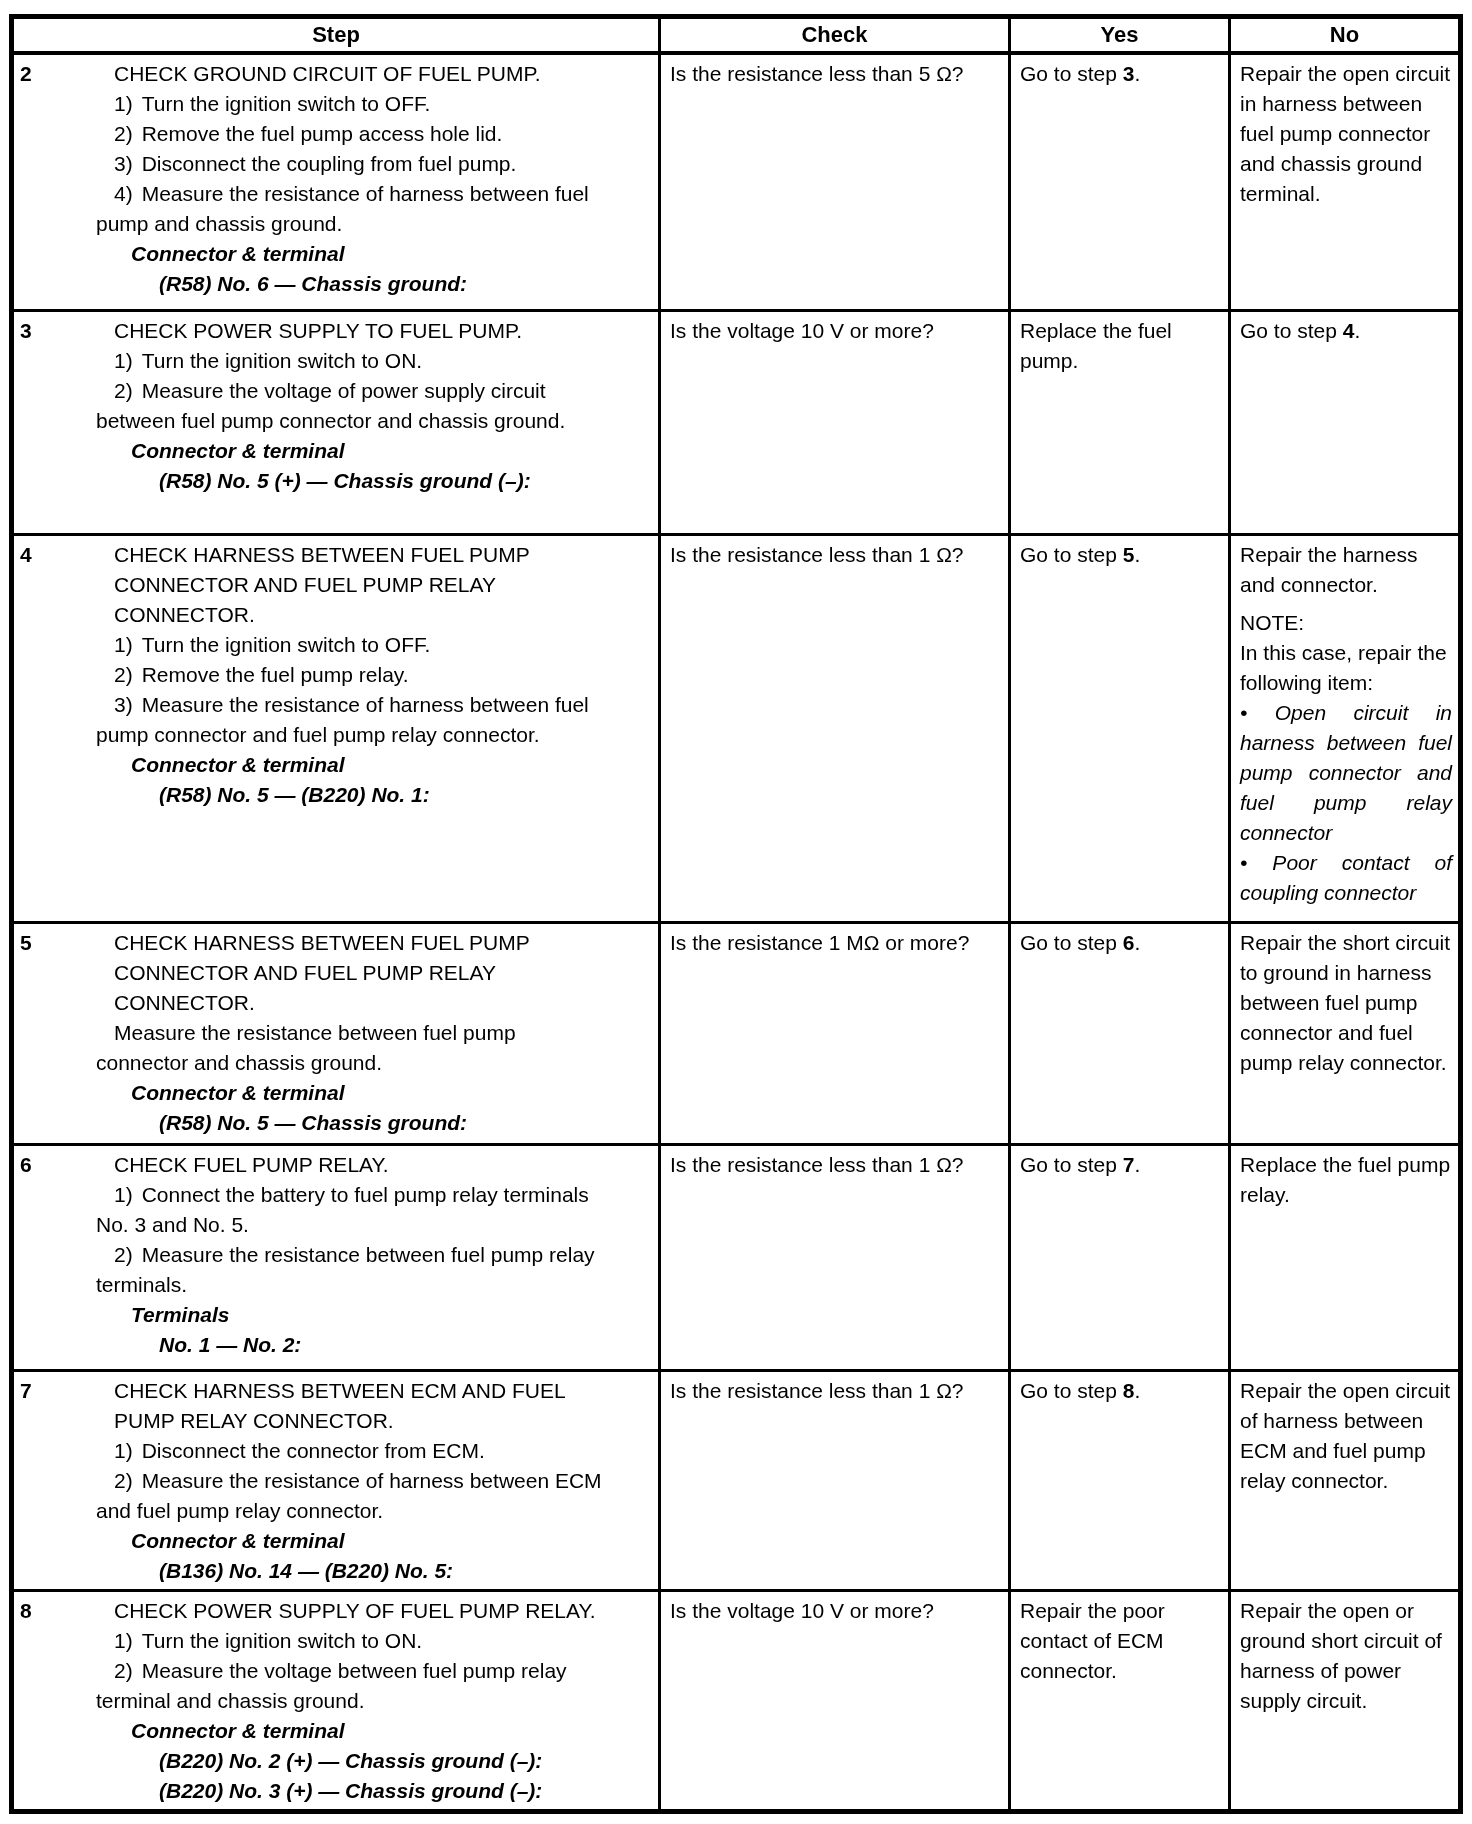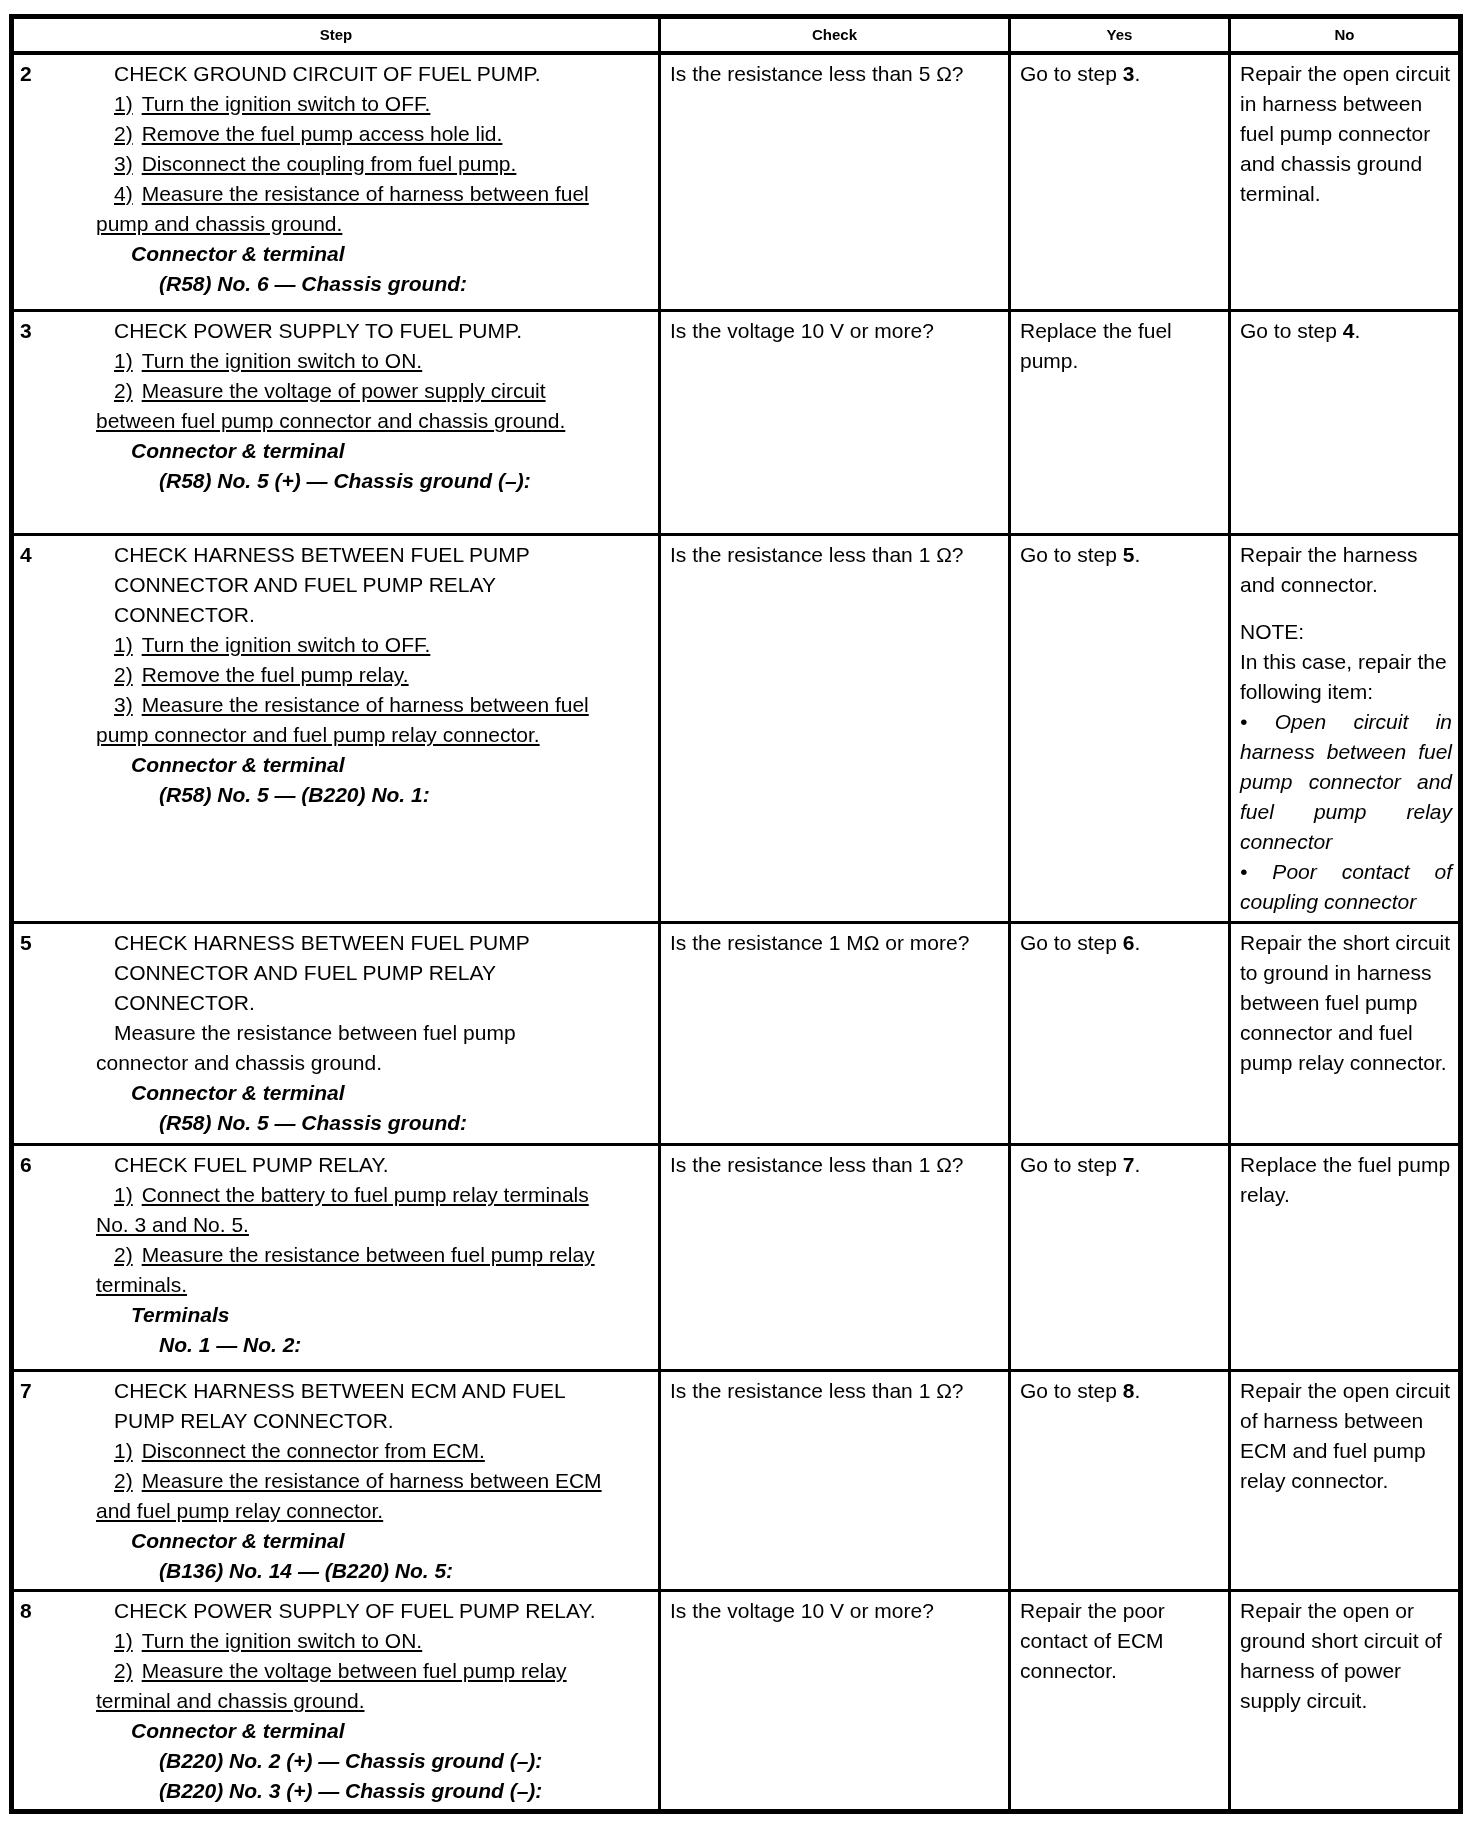--- a/index.html
+++ b/index.html
@@ -19,46 +19,46 @@
     border: 5px solid #000;
   }
   col.c-step  { width: 648px; }
   col.c-check { width: 350px; }
   col.c-yes   { width: 220px; }
   col.c-no    { width: 231px; }
   th {
     border: 3px solid #000;
     border-bottom: 4px solid #000;
     height: 36px;
-    font-size: 15px;
+    font-size: 22px;
     font-weight: 700;
     text-align: center;
     vertical-align: middle;
     padding: 2px 0;
   }
   td {
     border: 3px solid #000;
     vertical-align: top;
     font-size: 21px;
     line-height: 30px;
     padding: 4px 6px 3px 9px;
   }
   td.step-cell { padding: 4px 4px 3px 0; }
   .step-flex { display: flex; }
   .row-num { flex: none; width: 82px; padding-left: 6px; font-weight: 700; }
   .step-body { flex: 1; padding-right: 48px; }
   p.t   { font-weight: 400; margin-left: 18px; }
-  p.i   { text-indent: 18px; text-decoration: underline; }
+  p.i   { text-indent: 18px; }
   .in   { margin-right: 9px; }
   p.pp  { text-indent: 18px; }
   p.lab { font-weight: 700; font-style: italic; margin-left: 35px; }
   p.val { font-weight: 700; font-style: italic; margin-left: 63px; }
   .b { font-weight: 700; }
   p.jp { text-align: justify; font-style: italic; }
-  p.note-label { margin-top: 17px; }
+  p.note-label { margin-top: 8px; }
   tr.r2 { height: 258px; }
   tr.r3 { height: 224px; }
   tr.r4 { height: 388px; }
   tr.r5 { height: 222px; }
   tr.r6 { height: 226px; }
   tr.r7 { height: 220px; }
   tr.r8 { height: 216px; }
 </style>
 </head>
 <body>

